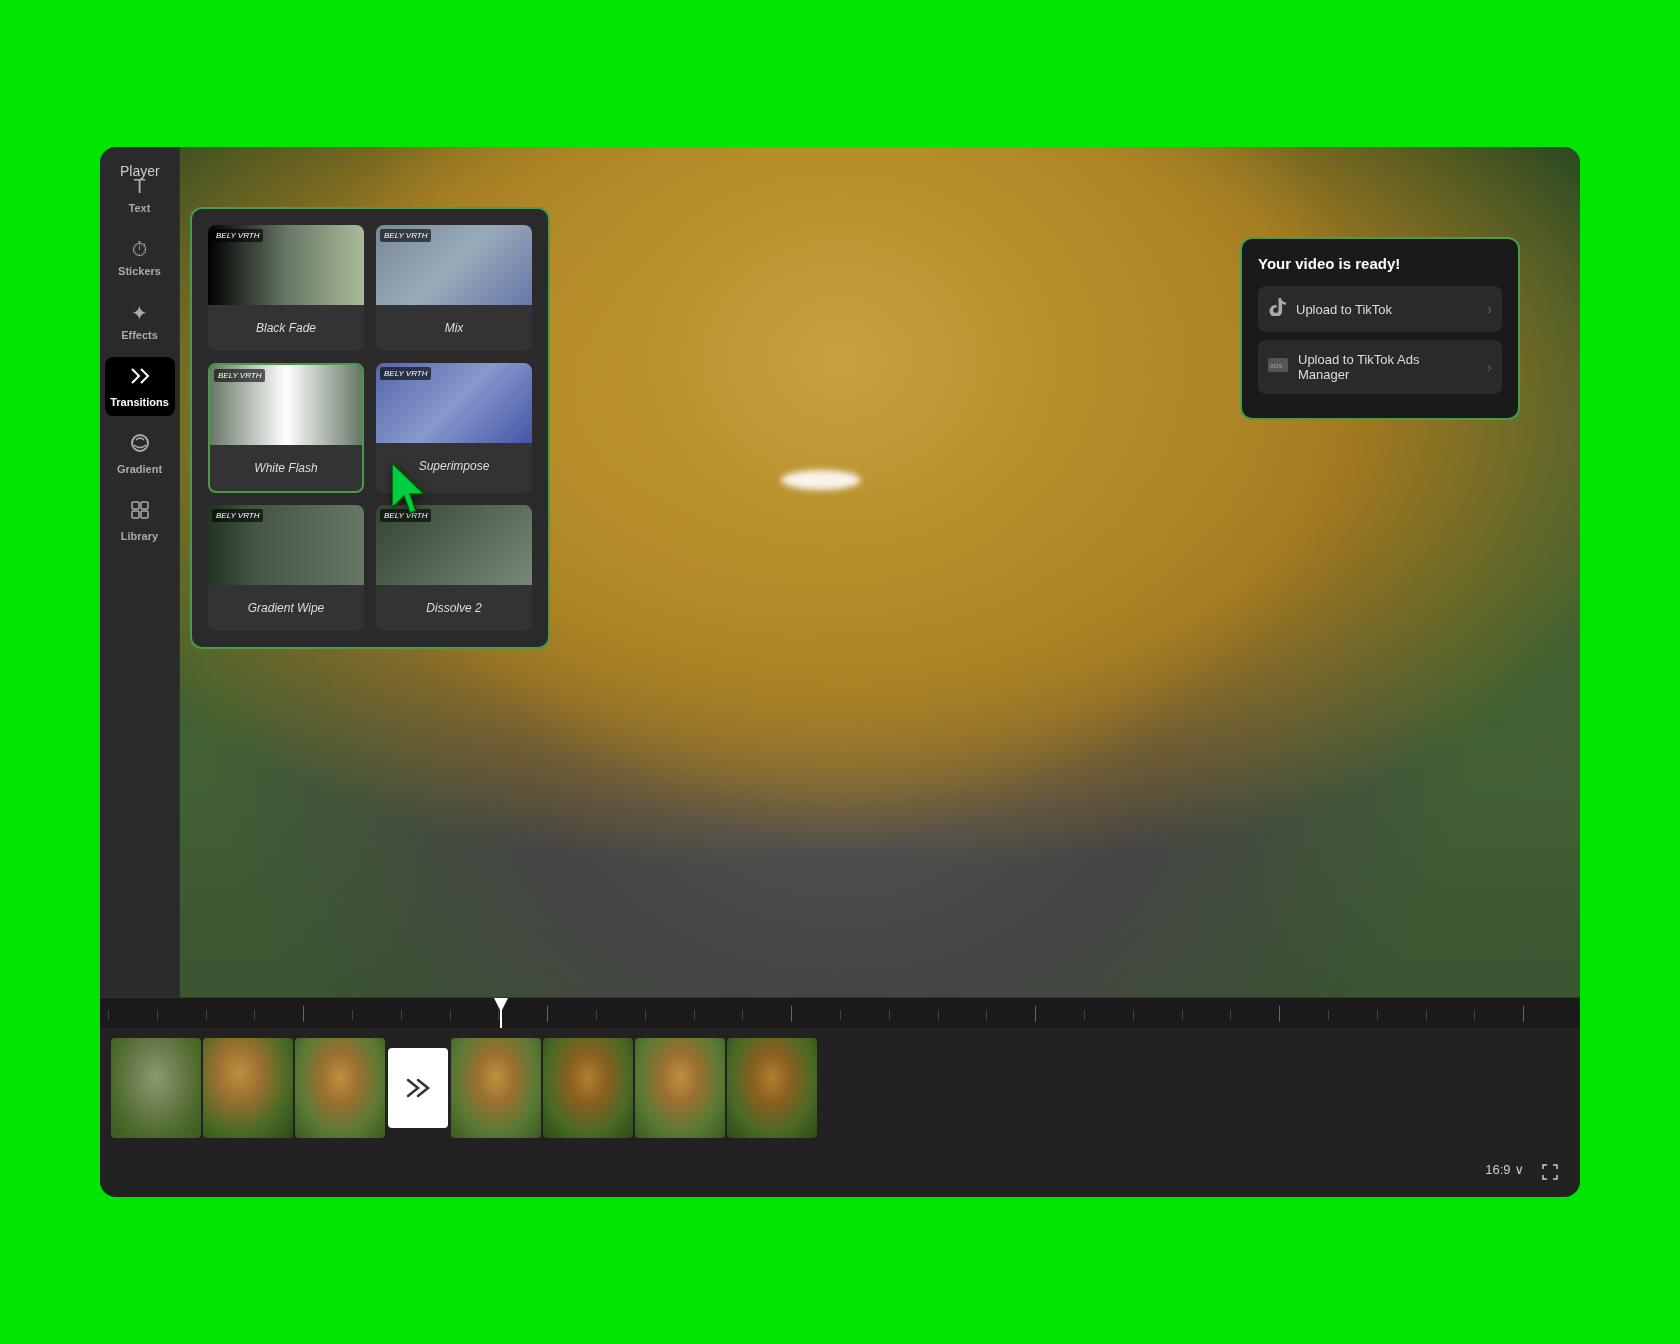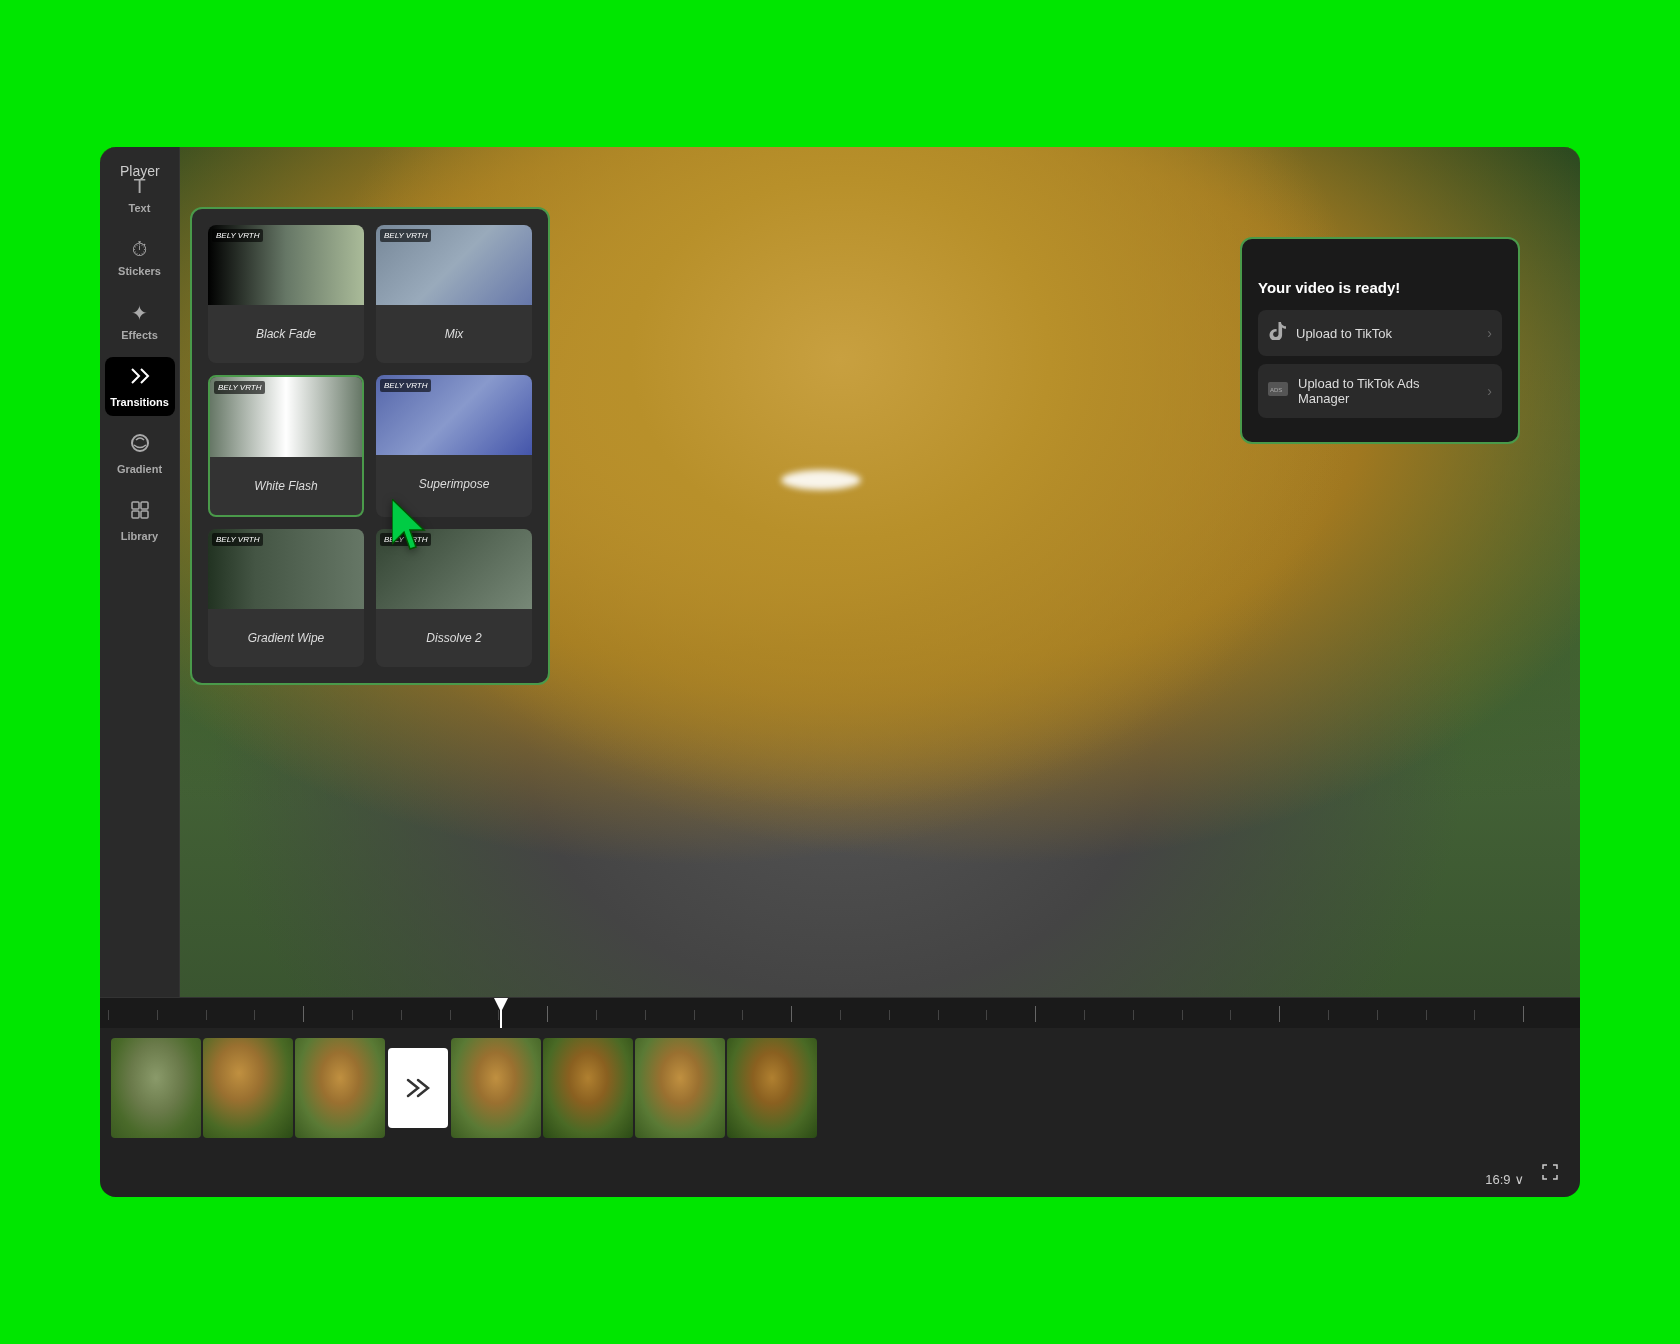--- a/index.html
+++ b/index.html
@@ -137,21 +137,21 @@
       justify-content: center;
       flex-shrink: 0;
       margin: 0 2px;
     }
 
     .timeline-controls {
       position: absolute;
       bottom: 10px;
       right: 20px;
       display: flex;
-      align-items: flex-end;
+      align-items: flex-start;
       gap: 16px;
     }
 
     .aspect-ratio-btn {
       color: #ccc;
       font-size: 13px;
       cursor: pointer;
       display: flex;
       align-items: center;
       gap: 4px;
@@ -291,21 +291,21 @@
     .thumb-gradient-wipe {
       background: linear-gradient(90deg, #223322 0%, #445544 30%, #667766 100%);
     }
 
     
     .thumb-dissolve2 {
       background: linear-gradient(135deg, #334433 0%, #556655 50%, #778877 100%);
     }
 
     .transition-name {
-      padding: 22px 8px;
+      padding: 16px 8px;
       font-size: 12px;
       color: #ddd;
       text-align: center;
     }
 
     
     .cursor-arrow {
       position: absolute;
       bottom: 120px;
       left: 200px;
@@ -327,21 +327,20 @@
       border: 2px solid #4a9a4a;
       padding: 16px;
       z-index: 30;
     }
 
     .popup-title {
       color: #fff;
       font-size: 15px;
       font-weight: 600;
       margin-bottom: 14px;
-      margin-top: 24px;
     }
 
     .popup-item {
       display: flex;
       align-items: center;
       justify-content: space-between;
       padding: 12px 10px;
       background: #2a2a2a;
       border-radius: 8px;
       margin-bottom: 8px;

